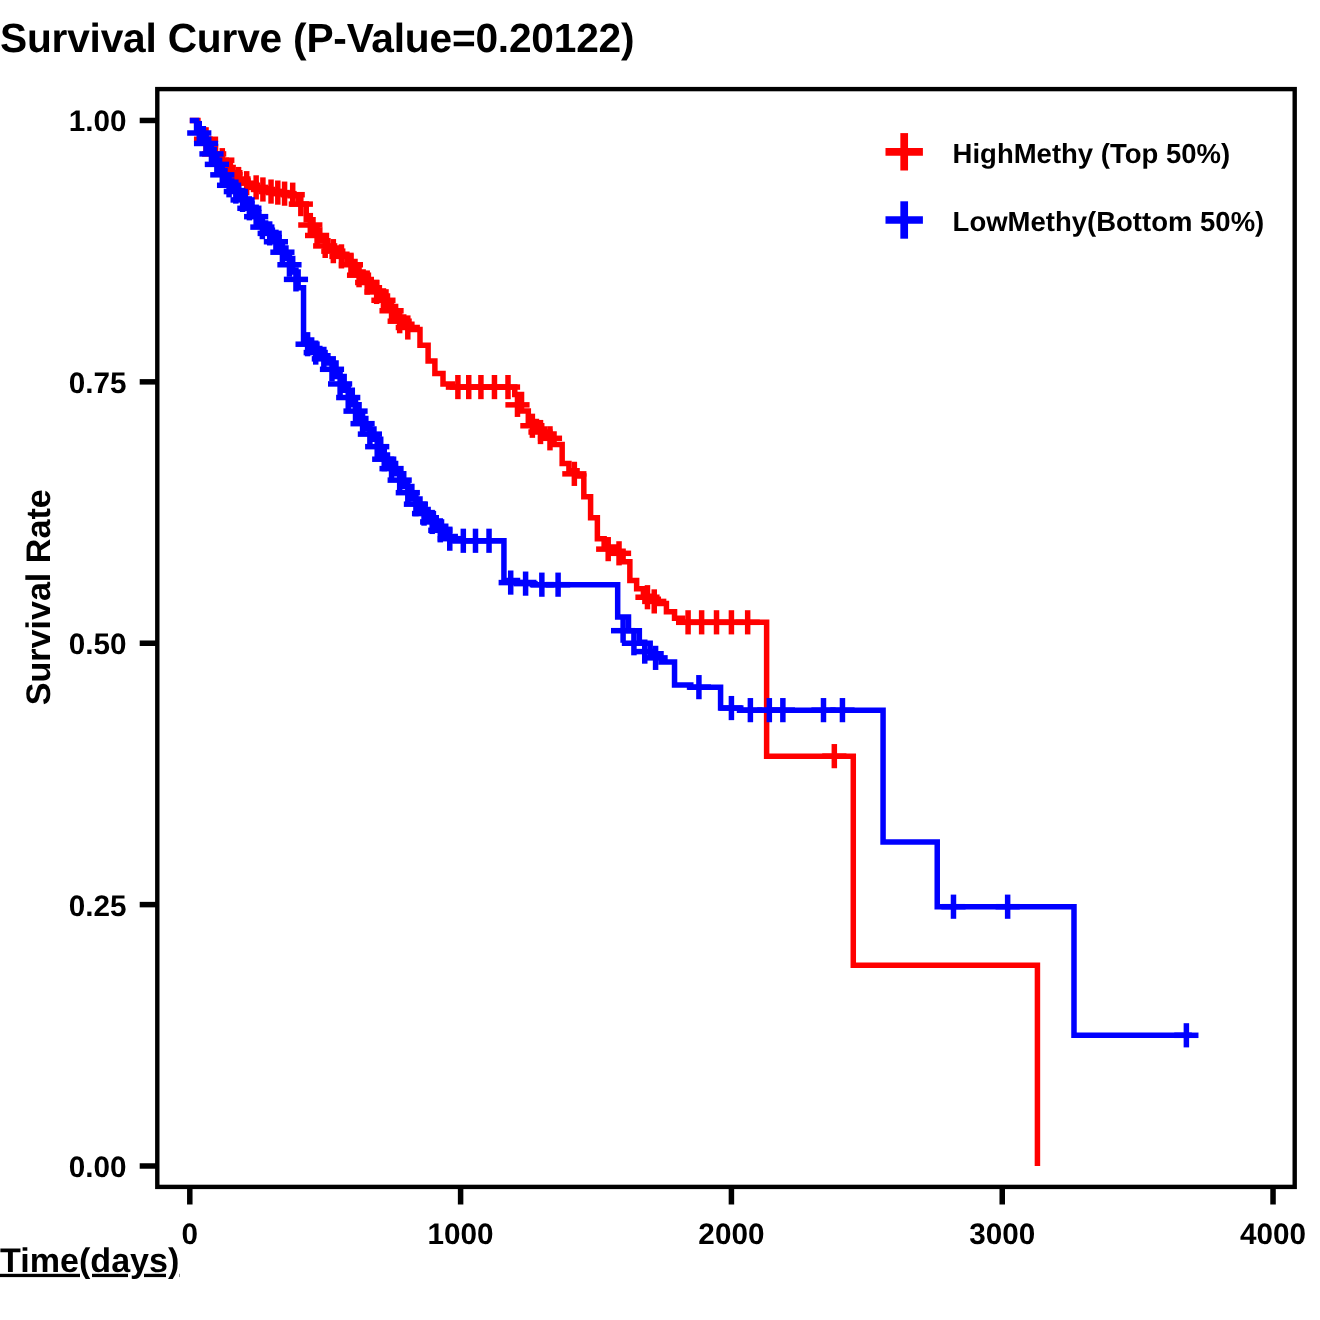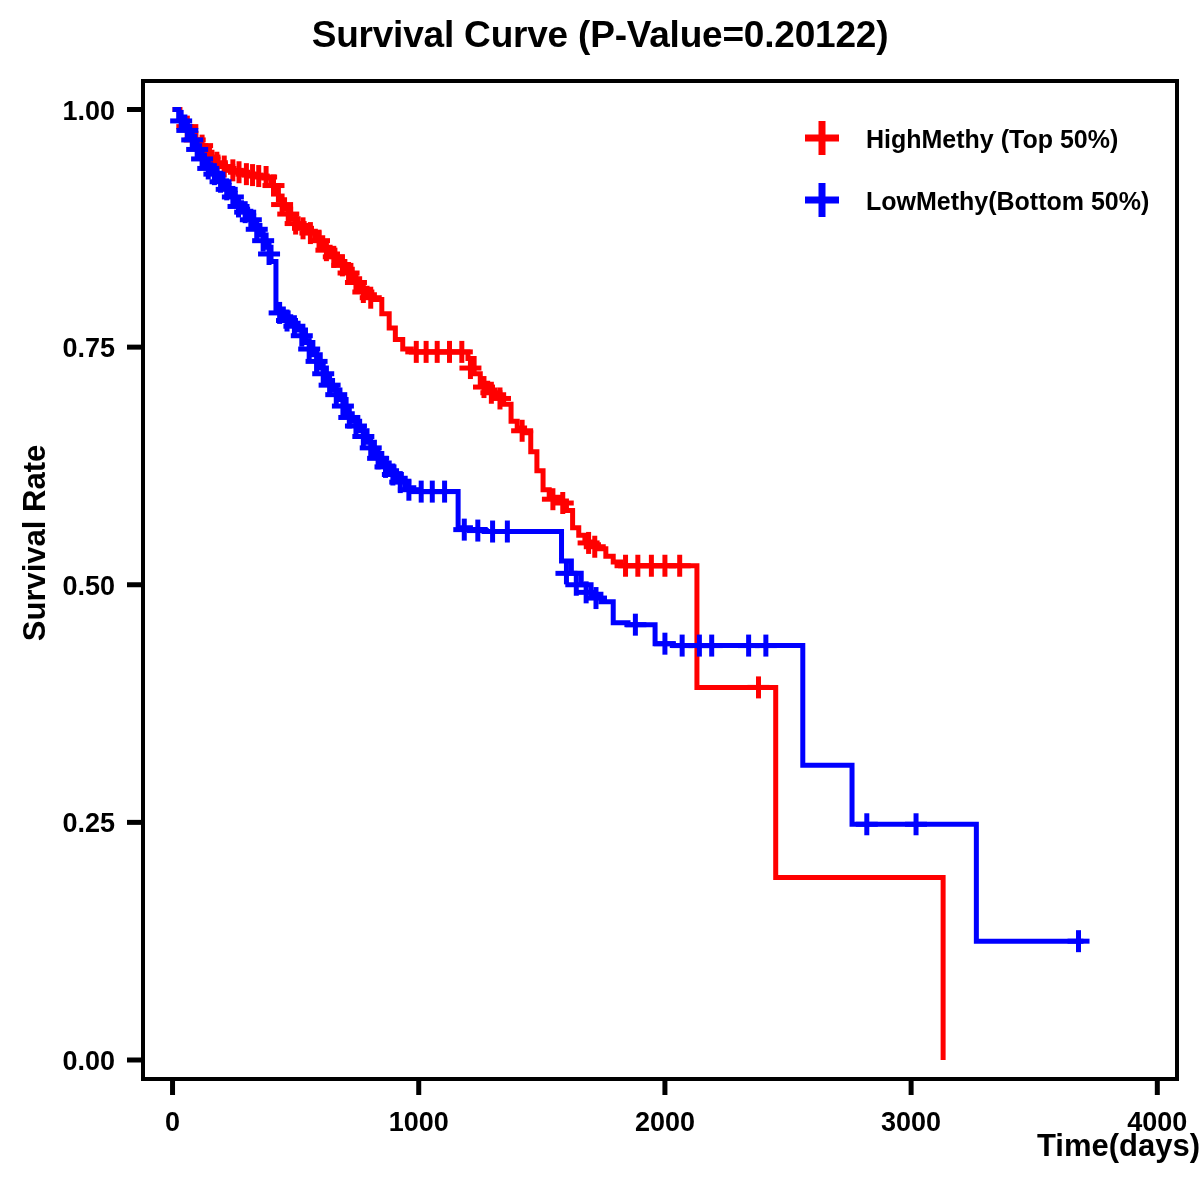--- a/index.html
+++ b/index.html
@@ -17,21 +17,21 @@
     position: relative;
     width: 1200px;
     height: 1200px;
     background: #ffffff;
   }
   #chart-title {
     position: absolute;
     top: 14px;
     left: 0;
     width: 1200px;
-    text-align: center;
+    text-align: left;
     font-size: 37px;
     font-weight: bold;
     color: #000000;
     letter-spacing: -0.2px;
     font-family: "Liberation Sans", sans-serif;
   }
   #y-axis-label {
     position: absolute;
     left: -115px;
     top: 525px;
@@ -42,25 +42,26 @@
     color: #000000;
     transform: rotate(-90deg);
     transform-origin: center center;
     font-family: "Liberation Sans", sans-serif;
   }
   #x-axis-label {
     position: absolute;
     left: 0;
     top: 1128px;
     width: 1200px;
-    text-align: right;
+    text-align: left;
     font-size: 31px;
     font-weight: bold;
     color: #000000;
     font-family: "Liberation Sans", sans-serif;
+    text-decoration: underline;
   }
   svg#plot {
     position: absolute;
     left: 0;
     top: 0;
   }
   .tick-text {
     font-family: "Liberation Sans", sans-serif;
     font-size: 27px;
     font-weight: bold;

